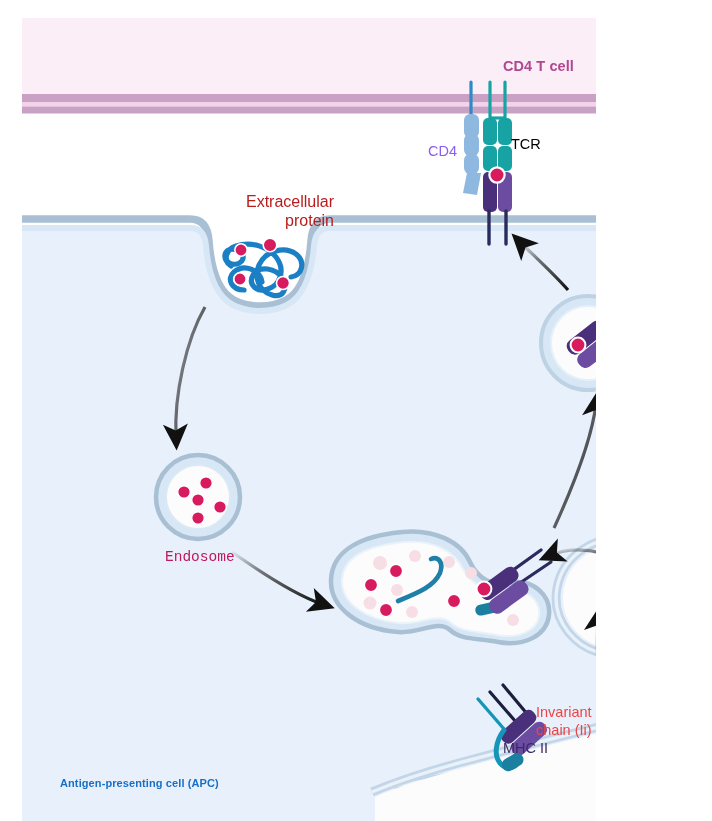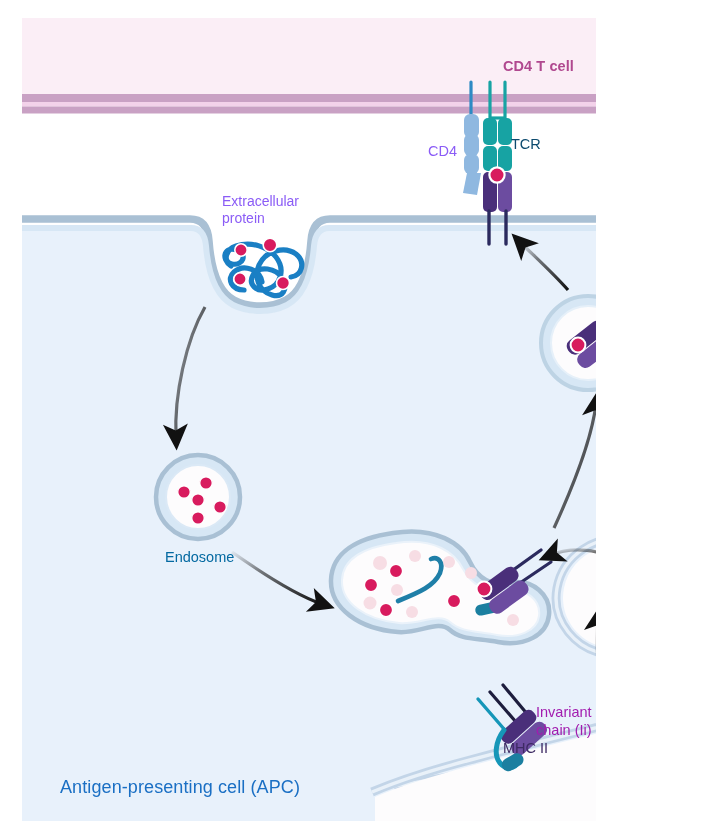--- a/index.html
+++ b/index.html
@@ -31,64 +31,65 @@
     right: 22px;
     top: 58px;
     font-size: 14.5px;
     font-weight: bold;
     color: #b0488f;
     letter-spacing: 0.1px;
   }
   #lbl-apc {
     left: 60px;
     top: 777px;
-    font-size: 18px;
-    font-weight: normal;
+    font-size: 11px;
+    font-weight: bold;
     color: #1a6fc4;
     letter-spacing: 0.1px;
   }
   #lbl-extracellular {
     left: 222px;
     top: 193px;
     width: 112px;
-    text-align: left;
-    font-size: 14px;
-    color: #8b5cf6;
+    text-align: right;
+    font-size: 16px;
+    color: #b91c1c;
   }
   #lbl-cd4 {
     left: 428px;
     top: 143px;
     font-size: 14.5px;
     color: #8b5cf6;
   }
   #lbl-tcr {
     left: 511px;
     top: 136px;
     font-size: 14.5px;
-    color: #0c4a6e;
+    color: #000000;
     text-align: center;
   }
   #lbl-endosome {
     left: 165px;
     top: 549px;
     font-size: 14.5px;
-    color: #0369a1;
+    color: #be185d;
+    font-family: Liberation Mono, monospace;
   }
   #lbl-mhc2 {
     left: 455px;
     top: 740px;
     font-size: 14.5px;
     color: #3d2a63;
     margin-left: 48px;
   }
   #lbl-invariant {
     left: 536px;
     top: 704px;
     font-size: 14.5px;
-    color: #a21caf;
+    color: #ef4444;
     line-height: 1.22;
   }
   #lbl-er {
     left: 658px;
     top: 690px;
     font-size: 20px;
     font-weight: bold;
     color: #aec3e0;
   }
 </style>

